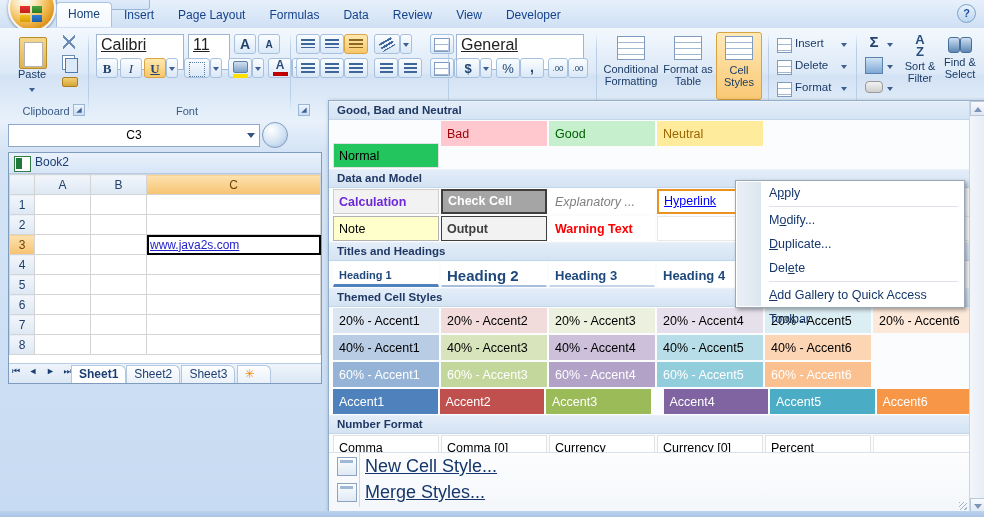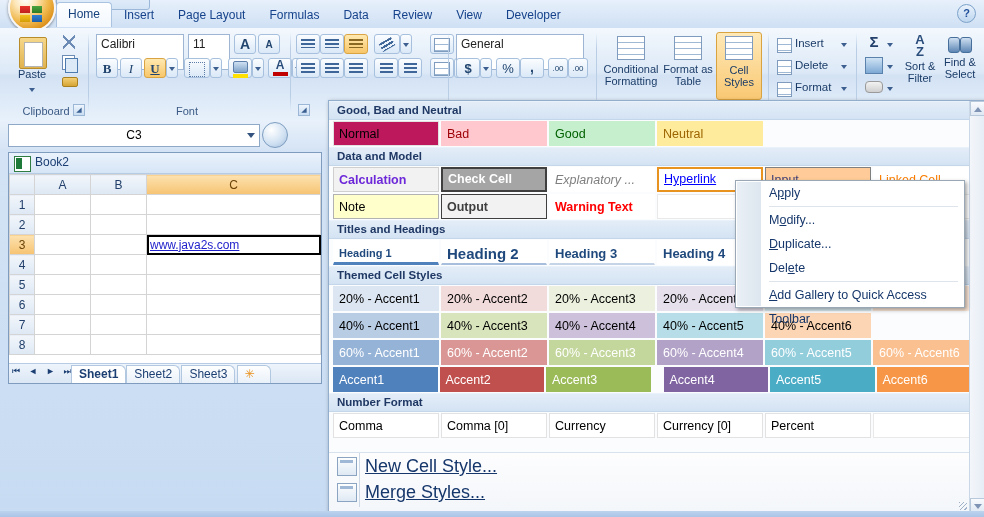--- a/index.html
+++ b/index.html
@@ -42,21 +42,21 @@
   .grp .body{position:relative;height:70px;}
   .grp .lbl{position:absolute;bottom:1px;width:100%;text-align:center;font-size:11px;color:#3b5a85;}
   .grpsep{position:absolute;top:5px;width:1px;height:78px;
           background:linear-gradient(transparent,#b9cde5 20%,#b9cde5 80%,transparent);}
   .dlg{position:absolute;bottom:2px;right:3px;width:10px;height:10px;
        background:linear-gradient(#eef5fd,#c9ddf2);border:1px solid #9cb6d6;font-size:7px;color:#3a5f92;
        text-align:center;line-height:9px;}
 
   .btn{position:absolute;border:1px solid transparent;border-radius:3px;background:transparent;}
   .fldbox{position:absolute;background:#fff;border:1px solid #9eb6d3;height:36px;line-height:19px;
-          font-size:12px;color:#222;padding-left:4px;box-sizing:border-box;}
+          font-size:16px;color:#222;padding-left:4px;box-sizing:border-box;text-decoration:underline;}
   .minib{position:absolute;border:1px solid #a7c0de;border-radius:3px;
          background:linear-gradient(#fbfdff,#dae8f7);text-align:center;color:#21456f;box-sizing:border-box;}
   .minib.on{background:linear-gradient(#ffe9b0,#f8c669);border-color:#d9a441;}
   .caret{display:inline-block;width:0;height:0;border-left:3px solid transparent;
          border-right:3px solid transparent;border-top:4px solid #3c5f8f;vertical-align:middle;}
   .bigbtn{position:absolute;text-align:center;font-size:11px;color:#1b3c68;line-height:12px;border-radius:3px;}
 
   
   .gridicon{background:
       repeating-linear-gradient(#fff 0 5px,#9fb8d4 5px 6px),
@@ -103,21 +103,21 @@
   
   #gallery{position:absolute;left:328px;top:100px;width:656px;height:412px;
            background:#fbfcfd;border:1px solid #93aecc;box-shadow:1px 1px 4px rgba(0,0,0,.3);}
   .ghead{height:17px;line-height:17px;background:linear-gradient(#e3edf8,#d4e3f3);
          font-size:11.5px;font-weight:bold;color:#1f3864;padding-left:8px;
          border-top:1px solid #e9f1fa;border-bottom:1px solid #c3d6ea;}
   .grow{display:flex;padding:1px 2px 1px 4px;}
   .gcell{width:106px;height:25px;line-height:25px;margin-right:2px;box-sizing:border-box;
          font-size:12.5px;padding-left:5px;overflow:hidden;white-space:nowrap;background:#fff;
          border:1px solid transparent;}
-  .gcell.normal{background:#be185d;color:#000;border:1px solid #e2e2e2;}
+  .gcell.normal{background:#22c55e;color:#000;border:1px solid #e2e2e2;margin-top:22px;}
   .gcell.bad{background:#ffc7ce;color:#9c0006;}
   .gcell.good{background:#c6efce;color:#006100;}
   .gcell.neutral{background:#ffeb9c;color:#9c6500;}
   .gcell.calculation{background:#f2f2f2;color:#6d28d9;font-weight:bold;border:1px solid #cfcfcf;}
   .gcell.checkcell{background:#a5a5a5;color:#fff;font-weight:bold;border:2px solid #3f3f3f;line-height:21px;}
   .gcell.explanatory{background:#fff;color:#7f7f7f;font-style:italic;}
   .gcell.hyperlink{background:#fff;color:#0000ff;text-decoration:underline;
                    border:2px solid #e8921f;line-height:21px;}
   .gcell.input{background:#ffcc99;color:#3f3f76;border:1px solid #7f7f7f;}
   .gcell.linkedcell{background:#fff;color:#fa7d00;border:1px solid transparent;}
@@ -498,21 +498,20 @@
         </div>
         <div class="grow">
           <div class="gcell " style="background: rgb(184, 204, 228); color: rgb(0, 0, 0);">40% - Accent1</div>
           <div class="gcell " style="background: rgb(216, 228, 188); color: rgb(0, 0, 0);">40% - Accent3</div>
           <div class="gcell " style="background: rgb(204, 192, 218); color: rgb(0, 0, 0);">40% - Accent4</div>
           <div class="gcell " style="background: rgb(183, 222, 232); color: rgb(0, 0, 0);">40% - Accent5</div>
           <div class="gcell " style="background: rgb(252, 213, 180); color: rgb(0, 0, 0);">40% - Accent6</div>
         </div>
         <div class="grow">
           <div class="gcell " style="background: rgb(149, 179, 215); color: rgb(255, 255, 255);">60% - Accent1</div>
-          <div class="gcell " style="background: rgb(217, 150, 148); color: rgb(255, 255, 255);">60% - Accent2</div>
           <div class="gcell " style="background: rgb(195, 214, 155); color: rgb(255, 255, 255);">60% - Accent3</div>
           <div class="gcell " style="background: rgb(178, 162, 199); color: rgb(255, 255, 255);">60% - Accent4</div>
           <div class="gcell " style="background: rgb(146, 205, 220); color: rgb(255, 255, 255);">60% - Accent5</div>
           <div class="gcell " style="background: rgb(250, 192, 144); color: rgb(255, 255, 255);">60% - Accent6</div>
         </div>
         <div class="grow">
           <div class="gcell " style="background: rgb(79, 129, 189); color: rgb(255, 255, 255);">Accent1</div>
           <div class="gcell " style="background: rgb(192, 80, 77); color: rgb(255, 255, 255);">Accent2</div>
           <div class="gcell " style="background: rgb(155, 187, 89); color: rgb(255, 255, 255);">Accent3</div>
           <div class="gcell " style="background: rgb(128, 100, 162); color: rgb(255, 255, 255); margin-left: 11px;">Accent4</div>

